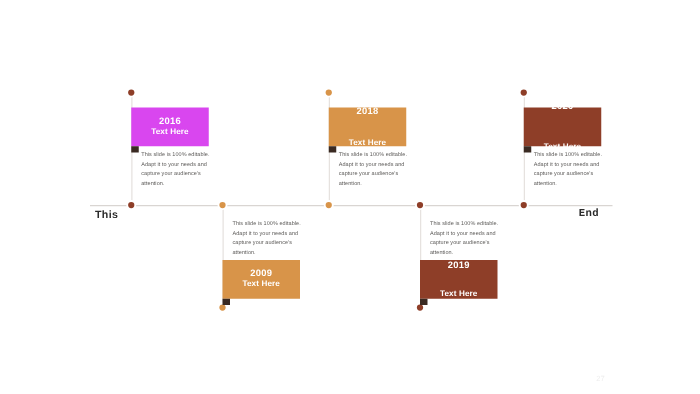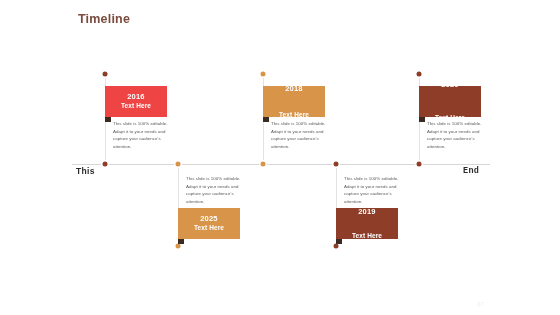--- a/index.html
+++ b/index.html
@@ -118,41 +118,40 @@
     top: 301px;
     font-size: 6px;
     color: #ededed;
   }
 </style>
 </head>
 <body>
 
 <div id="slide">
 
-  <div id="slide-title">Timeline</div>
 
   <div class="axis-line"></div>
   <div class="axis-label" id="axis-label-start">This</div>
   <div class="axis-label" id="axis-label-end">End</div>
 
   <div id="milestone-layer">
       <div class="stem" style="left: 105px; top: 74px; height: 90px;"></div>
       <div class="marker" style="left: 105px; top: 164px; background: rgb(142, 62, 40);"></div>
       <div class="marker" style="left: 105px; top: 74px; background: rgb(142, 62, 40);"></div>
-      <div class="flag" style="left: 105px; top: 86px; background: #ef4444;">
+      <div class="flag" style="left: 105px; top: 86px; background: #d946ef;">
         <div class="flag-year">2016</div>
         <div class="flag-sub">Text Here</div>
         <div class="flag-fold" style="background: rgb(58, 42, 34);"></div>
       </div>
       <div class="body-text" style="left: 113px; top: 120px;">This slide is 100% editable. Adapt it to your needs and capture your audience's attention.</div>
       <div class="stem" style="left: 178px; top: 164px; height: 82px;"></div>
       <div class="marker" style="left: 178px; top: 164px; background: rgb(216, 148, 73);"></div>
       <div class="marker" style="left: 178px; top: 246px; background: rgb(216, 148, 73);"></div>
       <div class="flag" style="left: 178px; top: 208px; background: rgb(216, 148, 73);">
-        <div class="flag-year">2025</div>
+        <div class="flag-year">2009</div>
         <div class="flag-sub">Text Here</div>
         <div class="flag-fold" style="background: rgb(58, 42, 34);"></div>
       </div>
       <div class="body-text" style="left: 186px; top: 175px;">This slide is 100% editable. Adapt it to your needs and capture your audience's attention.</div>
       <div class="stem" style="left: 263px; top: 74px; height: 90px;"></div>
       <div class="marker" style="left: 263px; top: 164px; background: rgb(216, 148, 73);"></div>
       <div class="marker" style="left: 263px; top: 74px; background: rgb(216, 148, 73);"></div>
       <div class="flag" style="left: 263px; top: 86px; background: rgb(216, 148, 73); gap: 17px;">
         <div class="flag-year">2018</div>
         <div class="flag-sub">Text Here</div>

